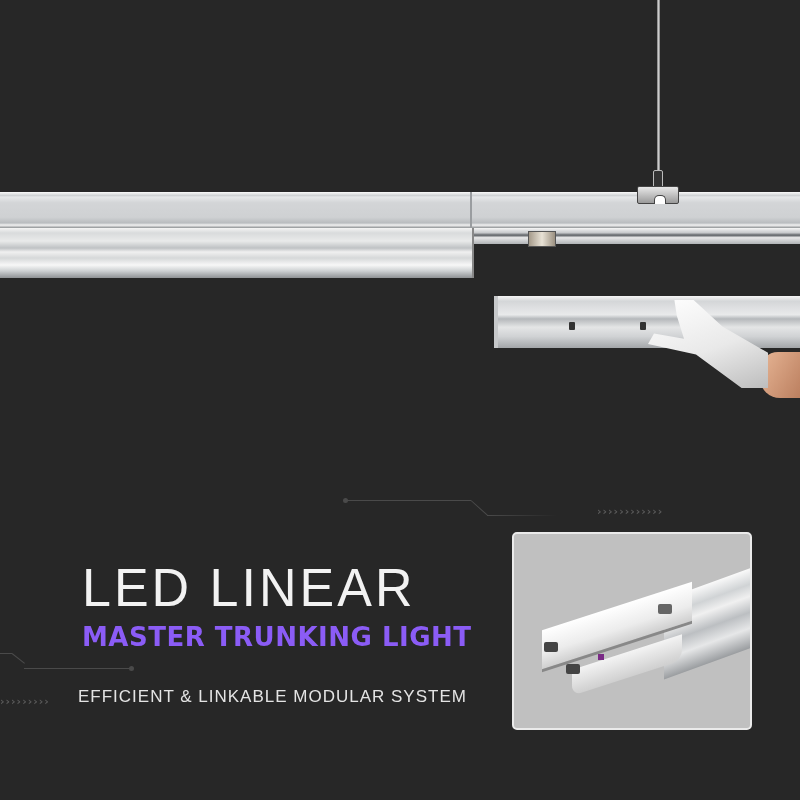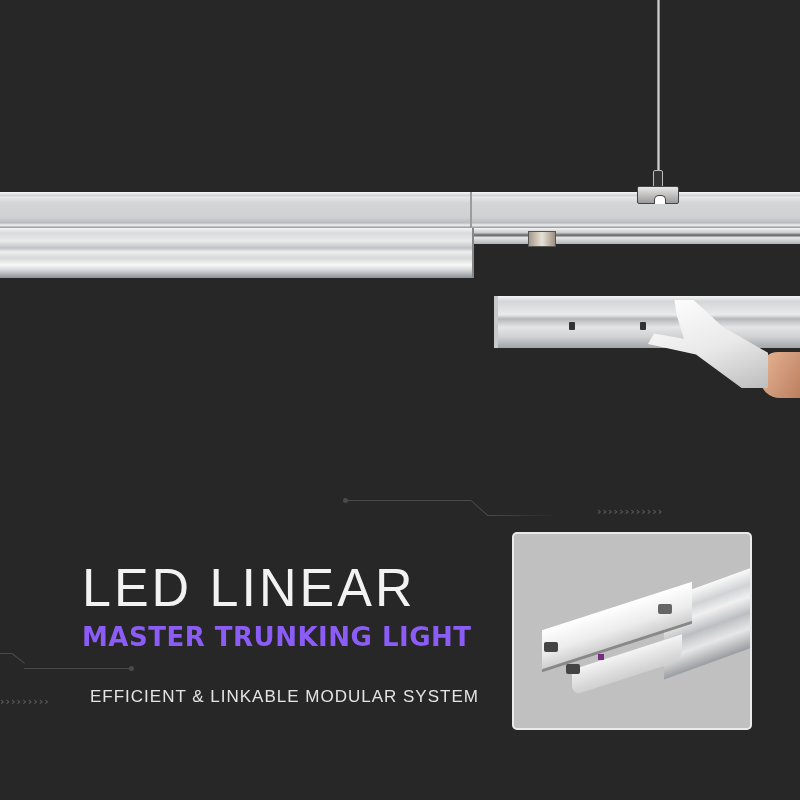--- a/index.html
+++ b/index.html
@@ -37,21 +37,21 @@
     
     .deco-line { position: absolute; height: 1px; background: #4a4a4a; }
     .deco-dot { position: absolute; width: 5px; height: 5px; border-radius: 50%; background: #4a4a4a; }
     .deco-diag { position: absolute; height: 1px; background: #4a4a4a; transform-origin: left center; }
     .chevrons { position: absolute; font-size: 11px; letter-spacing: 1px; color: #5a5a5a; font-weight: bold; font-family: "DejaVu Sans", sans-serif; }
 
     
     .title-light { position: absolute; left: 82px; top: 558px; font-size: 52px; font-weight: normal; color: #f2f2f2; letter-spacing: 3px;
       font-family: "Liberation Sans", sans-serif; -webkit-text-stroke: 0; transform: scaleY(1.02); font-weight: 300; }
     .title-bold { position: absolute; left: 82px; top: 622px; font-size: 26px; font-weight: bold; color: #8b5cf6; letter-spacing: 0.5px; font-family: "DejaVu Sans", sans-serif; }
-    .subtitle { position: absolute; left: 90px; top: 687px; font-size: 17px; color: #e4e4e4; letter-spacing: 1px; font-family: "Liberation Sans", sans-serif; }
+    .subtitle { position: absolute; left: 78px; top: 687px; font-size: 17px; color: #e4e4e4; letter-spacing: 1px; font-family: "Liberation Sans", sans-serif; }
 
     
     .inset { position: absolute; left: 512px; top: 532px; width: 240px; height: 198px; background: #c0c0c0; border: 2px solid #eaeaea; border-radius: 5px; overflow: hidden; }
     .inset-bar { position: absolute; left: 150px; top: 40px; width: 140px; height: 80px; transform: skewY(-20deg);
       background: linear-gradient(#fafafa 0%, #d0d3d5 20%, #f0f0f0 35%, #bcbfc2 55%, #e6e7e8 75%, #9a9da0 100%); }
     .inset-tray { position: absolute; left: 28px; top: 72px; width: 150px; height: 42px; transform: skewY(-18deg);
       background: linear-gradient(#ffffff 0%, #ececec 60%, #cfcfcf 100%); border-bottom: 3px solid #888; }
     .inset-lens { position: absolute; left: 58px; top: 118px; width: 110px; height: 26px; transform: skewY(-18deg);
       background: linear-gradient(#f4f4f4,#cfcfcf); border-radius: 0 0 10px 10px; }
     .inset-purple { position: absolute; left: 84px; top: 120px; width: 6px; height: 6px; background: #7a2a86; }

